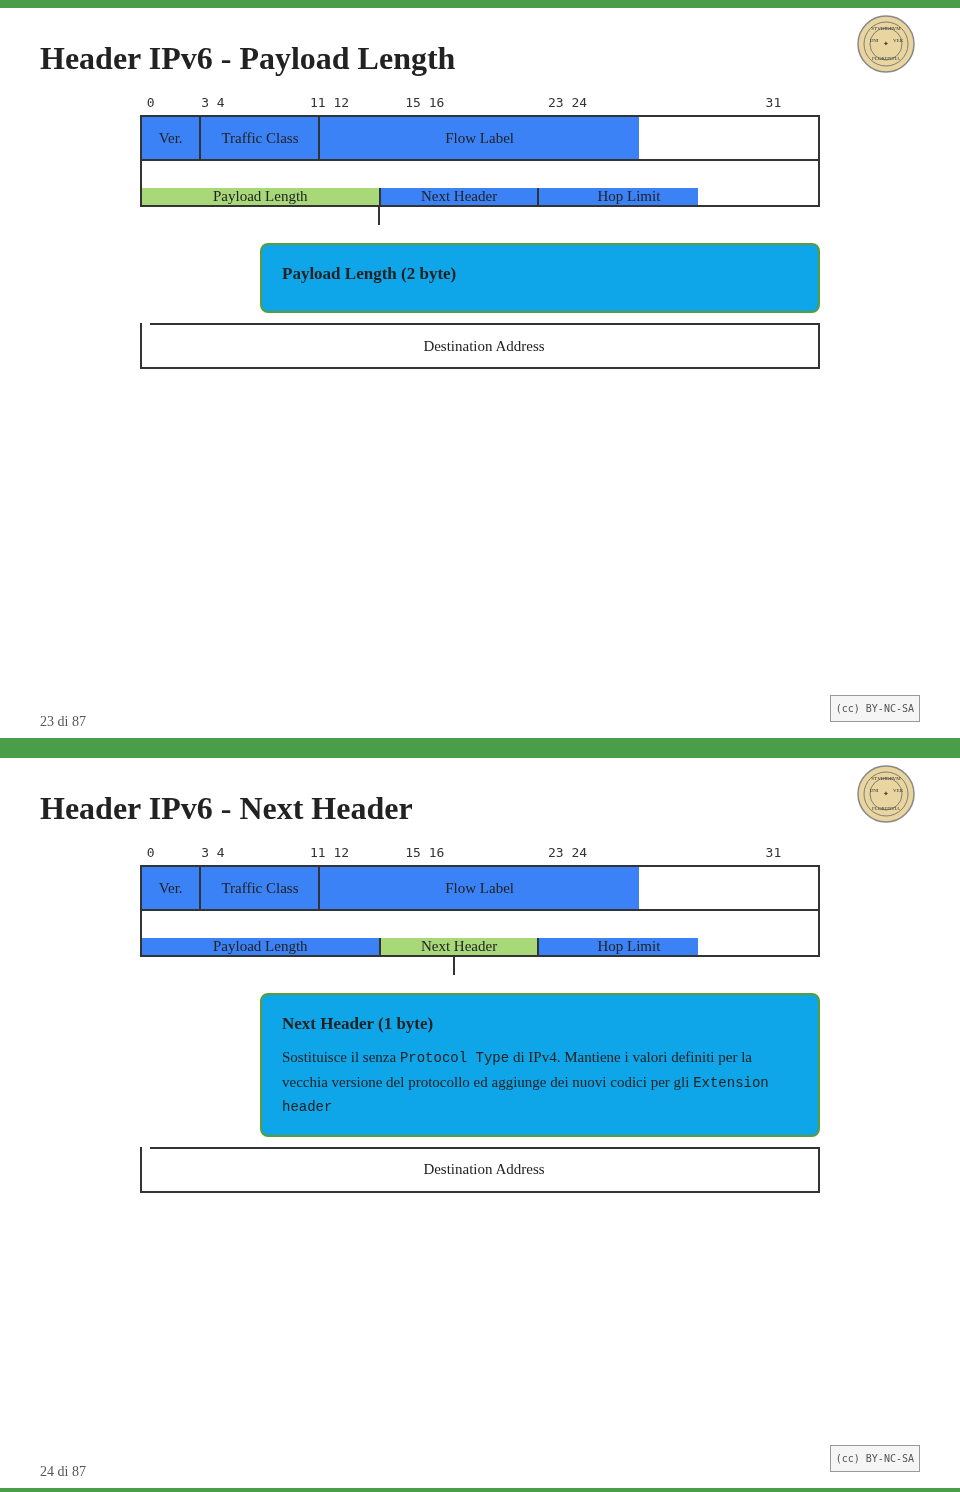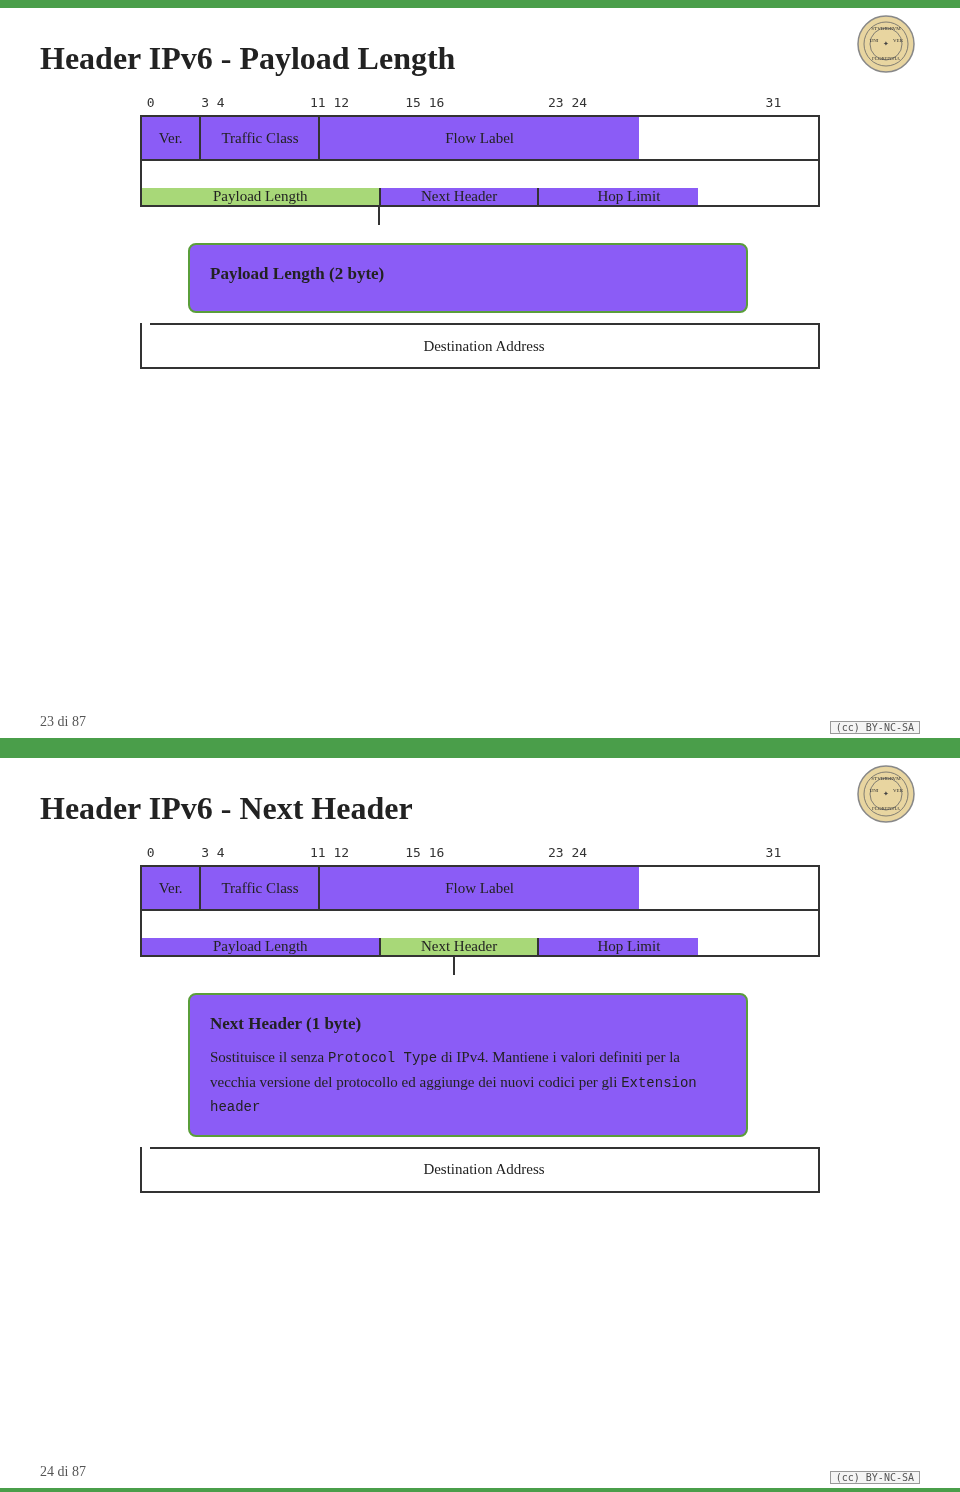--- a/index.html
+++ b/index.html
@@ -92,36 +92,36 @@
 
     .cell:last-child {
       border-right: none;
     }
 
     .cell-green {
       background: #a8d878;
     }
 
     .cell-white {
-      background: #8b5cf6;
+      background: #3b82f6;
     }
 
     .cell-ver { width: 8.8%; }
     .cell-tc { width: 17.6%; }
     .cell-fl { width: 47.1%; }
     .cell-pl { width: 35.3%; }
     .cell-nh { width: 23.5%; }
     .cell-hl { width: 23.5%; padding-left: 20px; }
 
     .tooltip-box {
-      background: #8b5cf6;
+      background: #0ea5e9;
       border: 2px solid #5a9e3a;
       border-radius: 8px;
       padding: 16px 20px;
-      margin: 18px 0 10px 48px;
+      margin: 18px 0 10px 120px;
       width: 560px;
       font-size: 16px;
       line-height: 1.55;
       color: #222;
       font-family: Georgia, serif;
     }
 
     .tooltip-title {
       font-weight: bold;
       font-size: 17px;
@@ -159,26 +159,26 @@
     .page-num {
       position: absolute;
       bottom: 16px;
       left: 40px;
       font-size: 14px;
       color: #555;
     }
 
     .cc-badge {
       position: absolute;
-      bottom: 12px;
+      bottom: 24px;
       right: 40px;
       font-size: 10px;
       color: #555;
       border: 1px solid #999;
-      padding: 0 5px;
+      padding: 7px 5px;
       background: #f5f5f5;
       font-family: monospace;
     }
 
     .logo {
       position: absolute;
       top: 14px;
       right: 40px;
       width: 64px;
       height: 64px;

